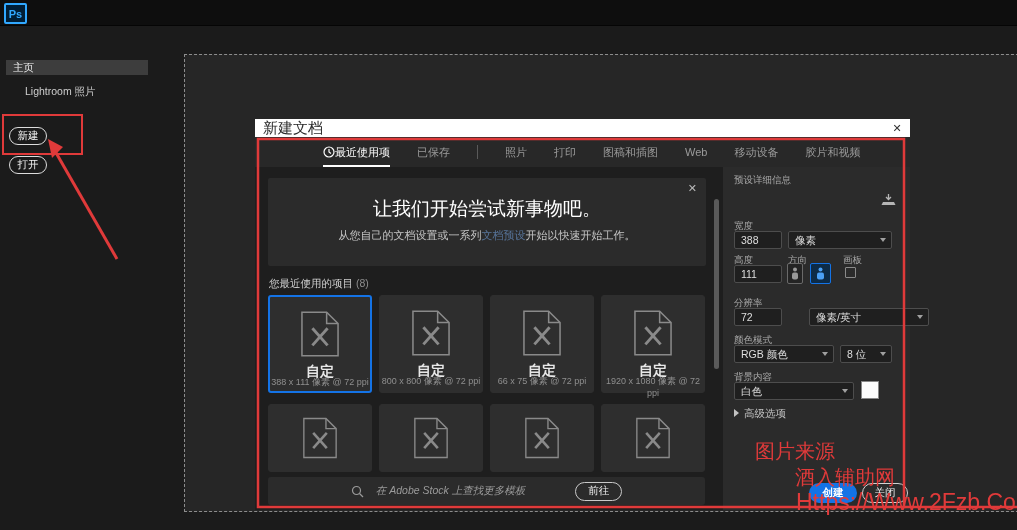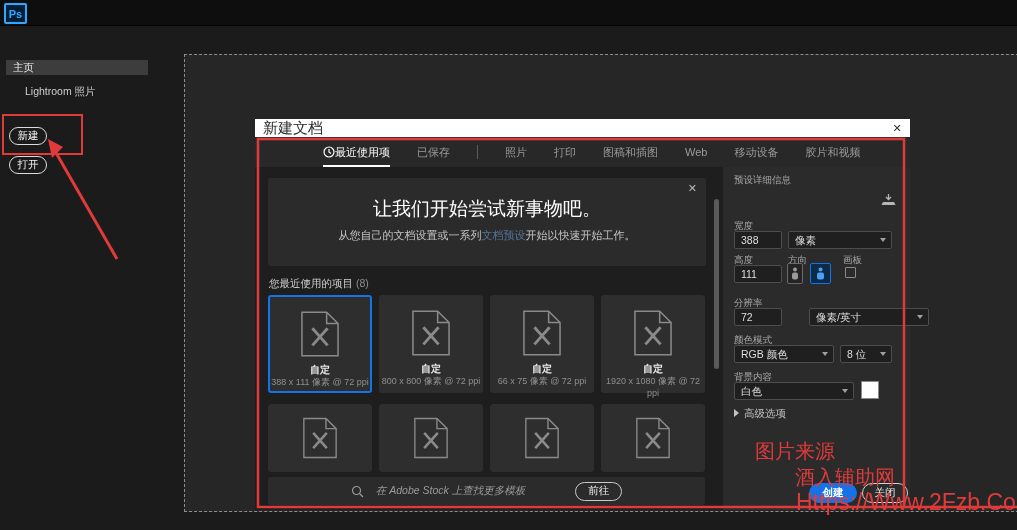--- a/index.html
+++ b/index.html
@@ -43,21 +43,21 @@
   .banner-link { color:#57749a; cursor:pointer; }
   .recent-head { position:absolute; left:14px; top:110px; font-size:10.5px; color:#cfcfcf; }
   .recent-count { color:#8e8e8e; }
 
   .card { position:absolute; width:104px; background:#2e2e2e; border-radius:3px; border:1px solid #2e2e2e; cursor:pointer; }
   .card.row1 { top:128px; height:98px; }
   .card.row2 { top:237px; height:68px; }
   .card.selected { border:2px solid #1473e6; }
   .card .cicon { position:absolute; left:50%; transform:translateX(-50%); top:14px; }
   .card.row2 .cicon { top:12px; }
-  .card .cname { position:absolute; left:0; top:66px; width:100%; text-align:center; color:#e8e8e8; font-size:10px; font-weight:bold; }
+  .card .cname { position:absolute; left:0; top:66px; width:100%; text-align:center; color:#e8e8e8; font-size:14px; font-weight:bold; }
   .card .cspec { position:absolute; left:0; top:79px; width:100%; text-align:center; color:#8f8f8f; font-size:9px; }
 
   .stockbar { position:absolute; left:13px; top:310px; width:437px; height:28px; background:#2b2b2b; border-radius:3px; }
   .stock-inner { position:absolute; left:0; top:0; width:100%; height:100%; display:flex; align-items:center; justify-content:center; gap:12px; }
   .stock-text { color:#9a9a9a; font-size:10.5px; font-style:italic; }
   .stock-go { position:relative; border:1px solid #c9c9c9; border-radius:10px; background:transparent; color:#ececec; font-size:10.5px; height:19px; padding:0 12px; margin-left:38px; cursor:pointer; font-family:"Liberation Sans", sans-serif; }
 
   .vscroll { position:absolute; left:459px; top:32px; width:5px; height:170px; background:#5a5a5a; border-radius:3px; cursor:pointer; }
 
   

